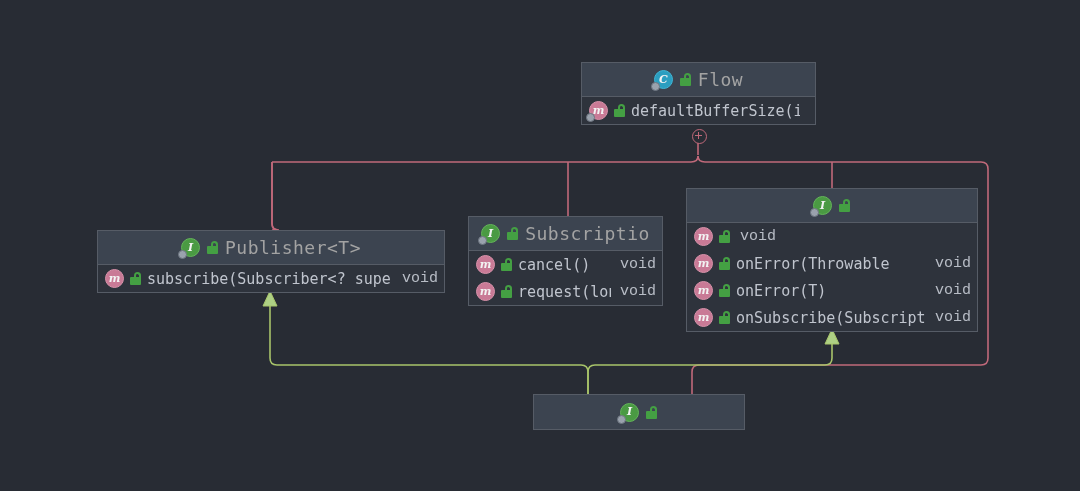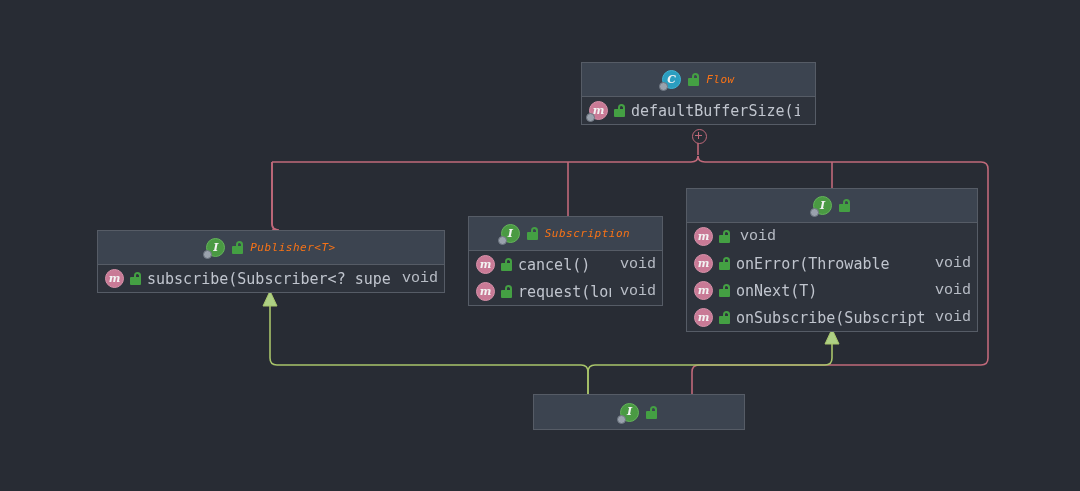--- a/index.html
+++ b/index.html
@@ -43,25 +43,24 @@
     align-items: center;
     justify-content: center;
     gap: 6px;
     padding: 0 8px;
     white-space: nowrap;
   }
   .node-header.no-border {
     border-bottom: none;
   }
   .node-title {
-    color: #f97316;
-    font-size: 11px;
+    color: #a3a3a3;
+    font-size: 18px;
     letter-spacing: 0.5px;
     font-family: "DejaVu Sans Mono", monospace;
-    font-style: italic;
   }
   .member-row {
     height: 27px;
     display: flex;
     align-items: center;
     padding: 0 6px 0 7px;
     gap: 5px;
     white-space: nowrap;
     position: relative;
   }
@@ -252,21 +251,21 @@
   <div class="node" style="left:468px; top:216px; width:195px;">
     <div class="node-header">
       <span class="icn icn-interface">
         <span class="icn-badge">I</span>
           <span class="icn-gear"></span>
       </span>
       <span class="icn icn-lock">
         <span class="shackle"></span>
           <span class="body"></span>
       </span>
-      <span class="node-title">Subscription</span>
+      <span class="node-title">Subscriptio</span>
     </div>
     <div class="member-row">
       <span class="icn icn-method">
         <span class="icn-badge">m</span>
       </span>
       <span class="icn icn-lock">
         <span class="shackle"></span>
           <span class="body"></span>
       </span>
       <span class="member-name">cancel()</span>
@@ -318,21 +317,21 @@
       <span class="member-type">void</span>
     </div>
     <div class="member-row">
       <span class="icn icn-method">
         <span class="icn-badge">m</span>
       </span>
       <span class="icn icn-lock">
         <span class="shackle"></span>
           <span class="body"></span>
       </span>
-      <span class="member-name">onNext(T)</span>
+      <span class="member-name">onError(T)</span>
       <span class="member-type">void</span>
     </div>
     <div class="member-row">
       <span class="icn icn-method">
         <span class="icn-badge">m</span>
       </span>
       <span class="icn icn-lock">
         <span class="shackle"></span>
           <span class="body"></span>
       </span>

